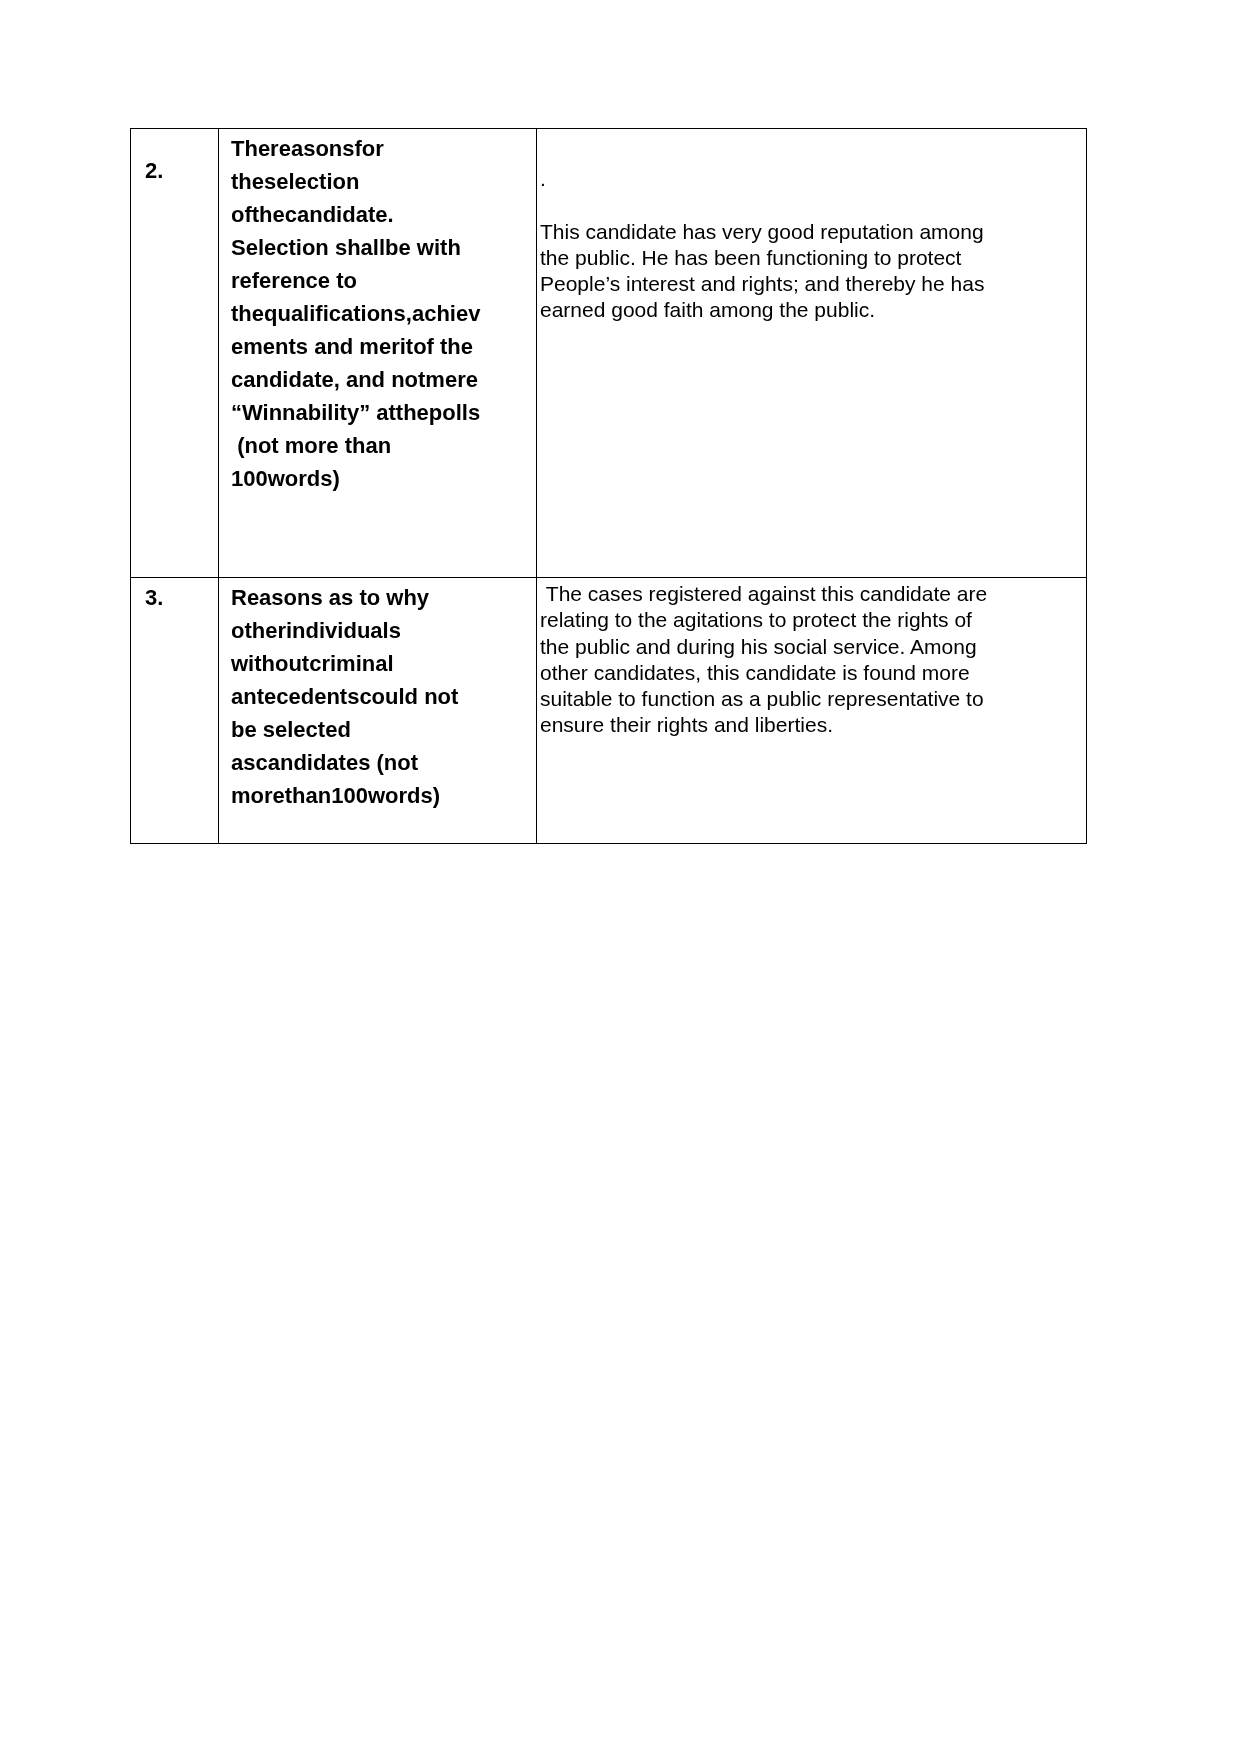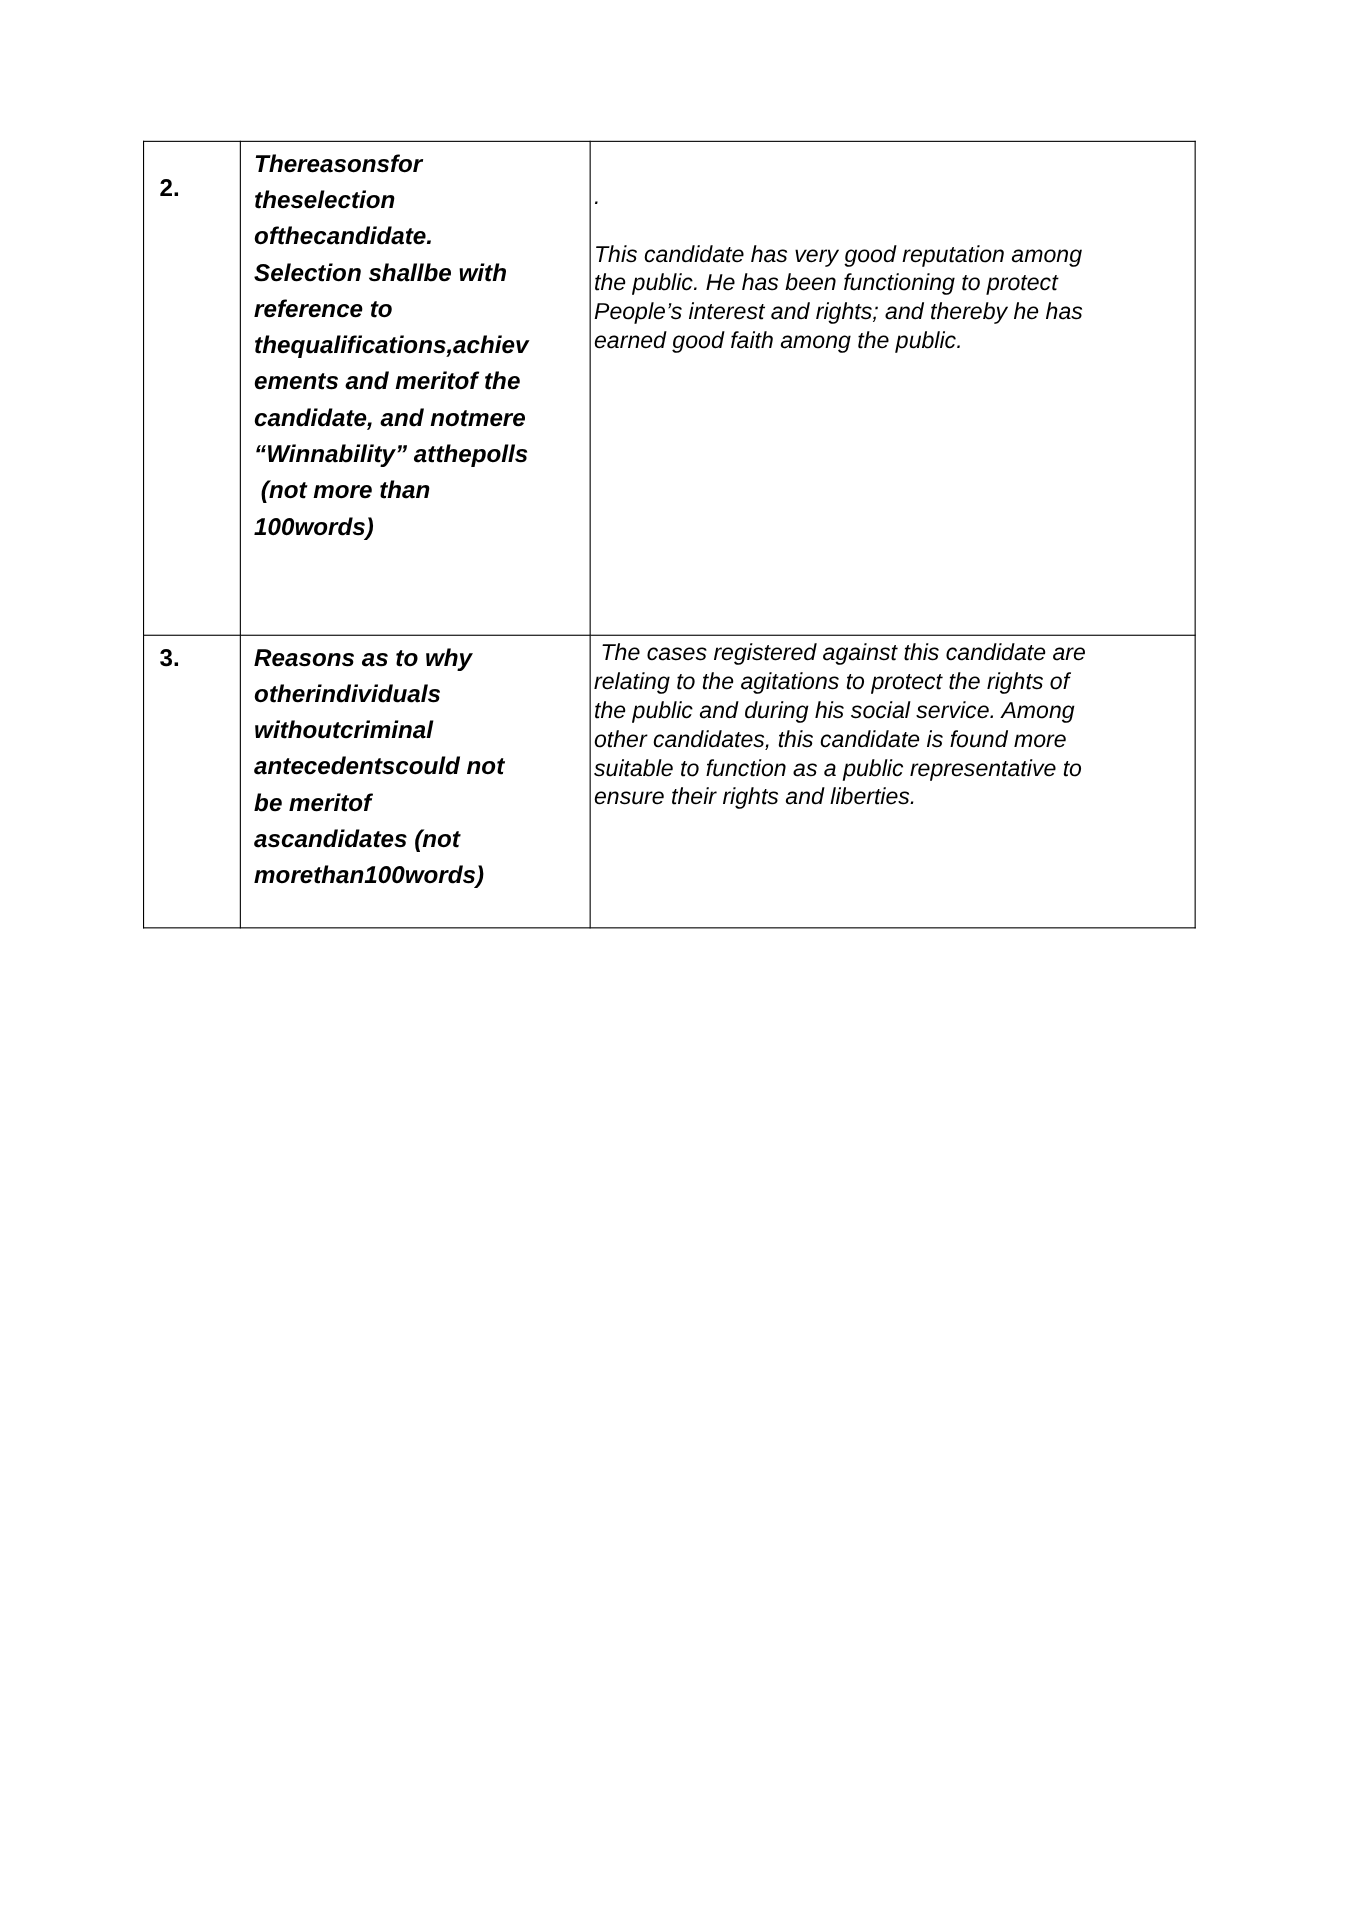--- a/index.html
+++ b/index.html
@@ -49,21 +49,20 @@
   td.label {
     font-weight: bold;
     font-size: 22px;
     line-height: 33px;
     padding: 3px 8px 0 12px;
   }
   .label .wrap,
   .content .para,
   .content .dot-line {
     white-space: pre-wrap;
-    font-style: italic;
   }
 
   td.content {
     font-size: 21px;
     line-height: 26.3px;
     padding: 0 6px 0 3px;
   }
   td.content-r2 { padding-top: 37px; }
   td.content-r3 { padding-top: 3px; }
 
@@ -108,21 +107,21 @@
       </tr>
       <tr class="row-3">
         <td class="num num-r3">
           <span>3.</span>
         </td>
         <td class="label">
           <span class="wrap">Reasons as to why
 otherindividuals
 withoutcriminal
 antecedentscould not
-be meritof
+be selected
 ascandidates (not
 morethan100words)</span>
         </td>
         <td class="content content-r3">
           <div class="para"> The cases registered against this candidate are
 relating to the agitations to protect the rights of
 the public and during his social service. Among
 other candidates, this candidate is found more
 suitable to function as a public representative to
 ensure their rights and liberties.</div>

